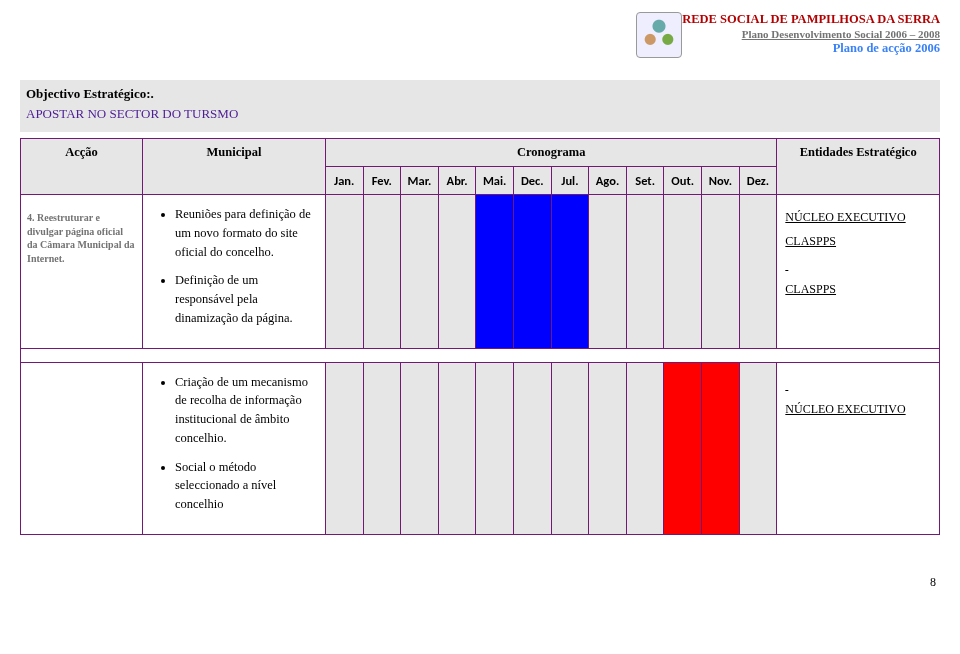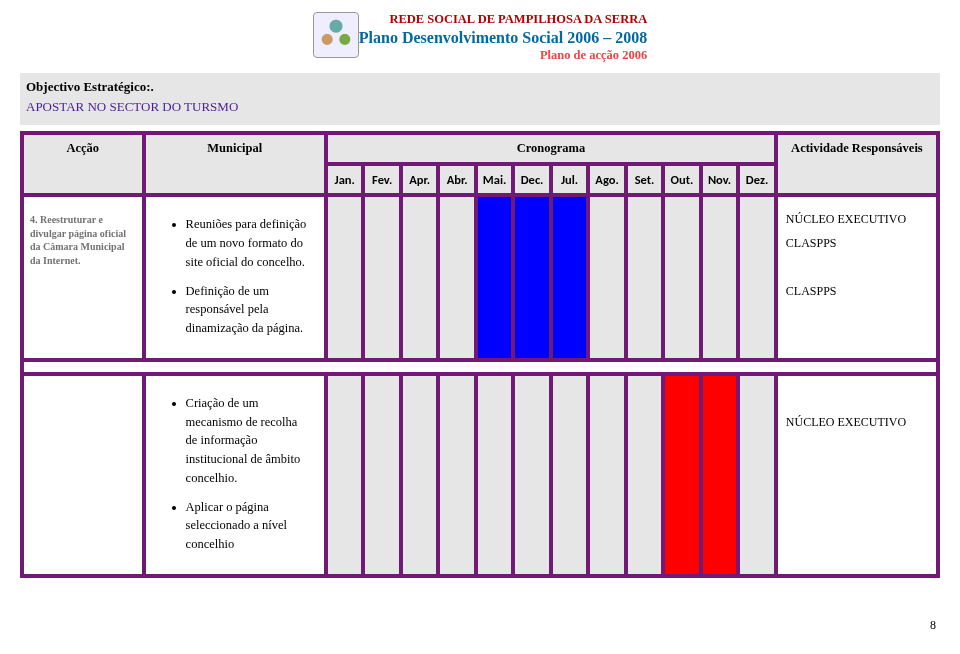--- a/index.html
+++ b/index.html
@@ -5,51 +5,51 @@
   * { box-sizing: border-box; }
   body {
     margin: 0;
     padding: 12px 20px 20px 20px;
     font-family: "Times New Roman", Times, serif;
     font-size: 13px;
     color: #000;
     background: #fff;
     width: 960px;
   }
-  .top-row { display: flex; justify-content: center; align-items: flex-start; }
+  .top-row { display: flex; justify-content: flex-end; align-items: flex-start; }
   .logo {
     width: 46px; height: 46px;
     border: 1px solid #999;
     background: radial-gradient(circle at 50% 30%, #6aa 0 6px, transparent 7px),
                 radial-gradient(circle at 30% 60%, #c96 0 5px, transparent 6px),
                 radial-gradient(circle at 70% 60%, #7a4 0 5px, transparent 6px),
                 #eef;
     border-radius: 4px;
   }
   .header-right { text-align: right; font-weight: bold; line-height: 1.25; }
   .hdr-line1 { color: #b40000; font-size: 12.5px; }
-  .hdr-line2 { color: #0369a1; font-size: 16px; }
-  .hdr-line3 { color: #ef4444; font-size: 12.5px; }
+  .hdr-line2 { color: #737373; font-size: 11px; text-decoration: underline; }
+  .hdr-line3 { color: #3b82f6; font-size: 12.5px; }
 
   .objective-band {
-    margin-top: 10px;
+    margin-top: 22px;
     background: #e6e6e6;
     padding: 6px 6px 10px 6px;
   }
   .obj-label { font-weight: bold; color: #000; font-size: 13px; }
   .obj-text { color: #4c1d95; font-size: 13px; margin-top: 4px; }
 
   table.plan {
     border-collapse: collapse;
     width: 100%;
     margin-top: 6px;
     table-layout: fixed;
   }
   table.plan th, table.plan td {
-    border: 4px solid #701a75;
+    border: 1px solid #701a75;
     vertical-align: top;
   }
   table.plan thead th {
     background: #e6e6e6;
     font-weight: bold;
     text-align: center;
     padding: 6px 4px;
     font-size: 12.5px;
   }
   .col-accao { width: 120px; }
@@ -64,26 +64,27 @@
     font-weight: bold;
     font-size: 10px;
     padding: 16px 6px;
     line-height: 1.35;
   }
   .cell-activ {
     padding: 10px 8px 10px 18px;
     font-size: 12.5px;
     line-height: 1.5;
   }
-  .cell-activ ul { margin: 8px; padding-left: 14px; }
+  .cell-activ ul { margin: 0; padding-left: 14px; }
   .cell-activ li { margin-bottom: 10px; }
   .cell-ent {
     padding: 10px 8px;
     font-size: 12px;
     line-height: 2.0;
+    text-decoration: underline;
   }
 
   .month-cell { height: 100%; padding: 0; }
   .fill-blue  { background: #0000ff; }
   .fill-red   { background: #ff0000; }
   .fill-band  { background: #e6e6e6; }
 
   .spacer-row td { border-left: none; border-right: none; height: 14px; padding:0; }
 
   .page-num { text-align: right; font-size: 12px; margin-top: 40px; padding-right: 4px; }
@@ -121,26 +122,26 @@
       <col class="col-month">
       <col class="col-month">
       <col class="col-month">
     <col class="col-ent">
   </colgroup>
   <thead>
     <tr>
       <th rowspan="2">Acção</th>
       <th rowspan="2">Municipal</th>
       <th colspan="12">Cronograma</th>
-      <th rowspan="2">Actividade Responsáveis</th>
+      <th rowspan="2">Entidades Estratégico</th>
     </tr>
     <tr>
       <th class="month-head">Jan.</th>
       <th class="month-head">Fev.</th>
-      <th class="month-head">Apr.</th>
+      <th class="month-head">Mar.</th>
       <th class="month-head">Abr.</th>
       <th class="month-head">Mai.</th>
       <th class="month-head">Dec.</th>
       <th class="month-head">Jul.</th>
       <th class="month-head">Ago.</th>
       <th class="month-head">Set.</th>
       <th class="month-head">Out.</th>
       <th class="month-head">Nov.</th>
       <th class="month-head">Dez.</th>
     </tr>
@@ -175,21 +176,21 @@
         </td>
       </tr>
       <tr class="spacer-row">
         <td colspan="15"></td>
       </tr>
       <tr>
         <td class="cell-accao"></td>
         <td class="cell-activ">
           <ul>
             <li>Criação de um mecanismo de recolha de informação institucional de âmbito concelhio.</li>
-            <li>Aplicar o página seleccionado a nível concelhio</li>
+            <li>Social o método seleccionado a nível concelhio</li>
           </ul>
         </td>
         <td class="month-cell fill-band"></td>
         <td class="month-cell fill-band"></td>
         <td class="month-cell fill-band"></td>
         <td class="month-cell fill-band"></td>
         <td class="month-cell fill-band"></td>
         <td class="month-cell fill-band"></td>
         <td class="month-cell fill-band"></td>
         <td class="month-cell fill-band"></td>

